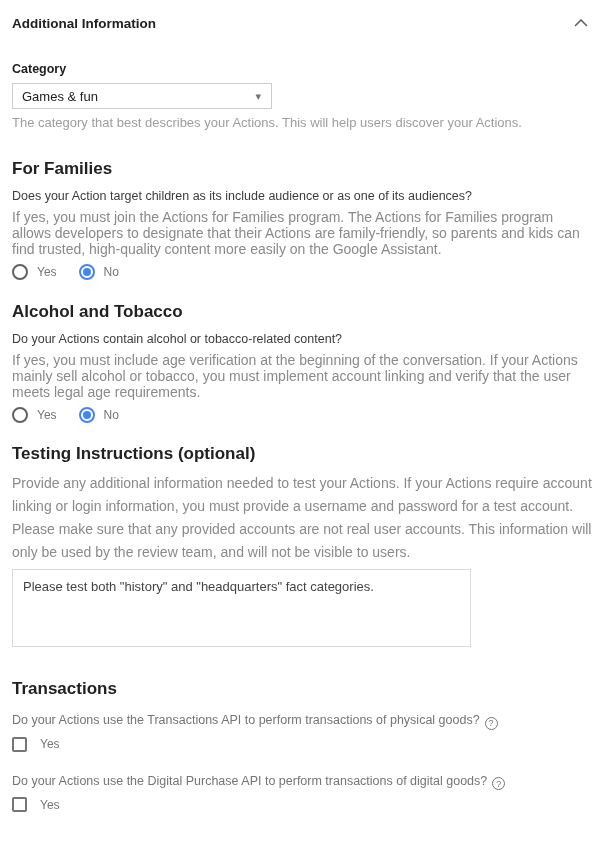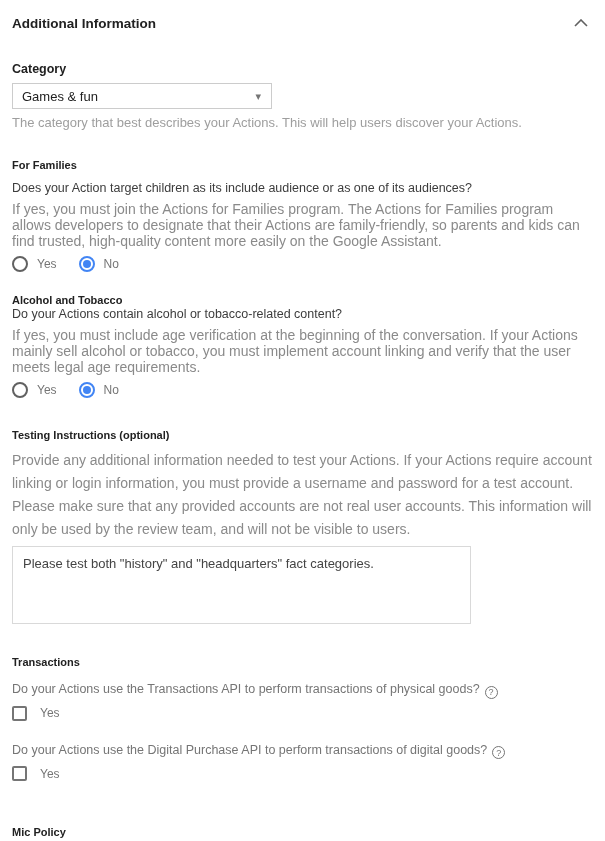--- a/index.html
+++ b/index.html
@@ -10,21 +10,21 @@
   }
   .page{padding:0 13px 0 12px;}
 
   
   .header-row{display:flex;justify-content:space-between;align-items:center;padding-top:15px;gap:11px;}
   .page-title{font-size:13.5px;font-weight:bold;color:#212121;}
   .collapse-btn{width:16px;height:16px;display:flex;align-items:center;justify-content:center;cursor:pointer;margin-right:3px;}
 
   
   .field-label{font-size:12.5px;font-weight:bold;color:#212121;}
-  .section-heading{font-size:11px;font-weight:bold;color:#212121;}
+  .section-heading{font-size:17px;font-weight:bold;color:#212121;}
   .question{font-size:12.5px;color:#3c3c3c;line-height:16px;}
   .question.gray{color:#757575;}
   .helper{font-size:14px;color:#8a8a8a;line-height:16px;}
   .helper.small{font-size:13px;color:#9e9e9e;}
 
   
   .category-label{margin-top:31px;}
   .select-box{
     margin-top:7px;width:260px;height:26px;box-sizing:border-box;
     border:1px solid #cccccc;display:flex;align-items:center;justify-content:space-between;
@@ -32,23 +32,23 @@
   }
   .select-value{font-size:13px;color:#212121;}
   .select-caret{font-size:11px;color:#757575;line-height:1;}
   .category-helper{margin-top:6px;}
 
   
   .ff-heading{margin-top:28px;}
   .ff-question{margin-top:9px;}
   .ff-helper{margin-top:5px;}
   .at-heading{margin-top:22px;}
-  .at-question{}
+  .at-question{margin-top:9px;}
   .at-helper{margin-top:5px;}
-  .ti-heading{margin-top:31px;}
+  .ti-heading{margin-top:21px;}
   .ti-helper{margin-top:8px;line-height:23px;}
   .tr-heading{margin-top:28px;}
   .tr-q1{margin-top:13px;}
   .tr-q2{margin-top:21px;}
   .mp-heading{margin-top:45px;}
   .mp-question{margin-top:10px;max-width:487px;}
 
   
   .radio-row{margin-top:7px;display:flex;align-items:center;}
   .radio-item{display:flex;align-items:center;cursor:pointer;margin-right:22px;}

